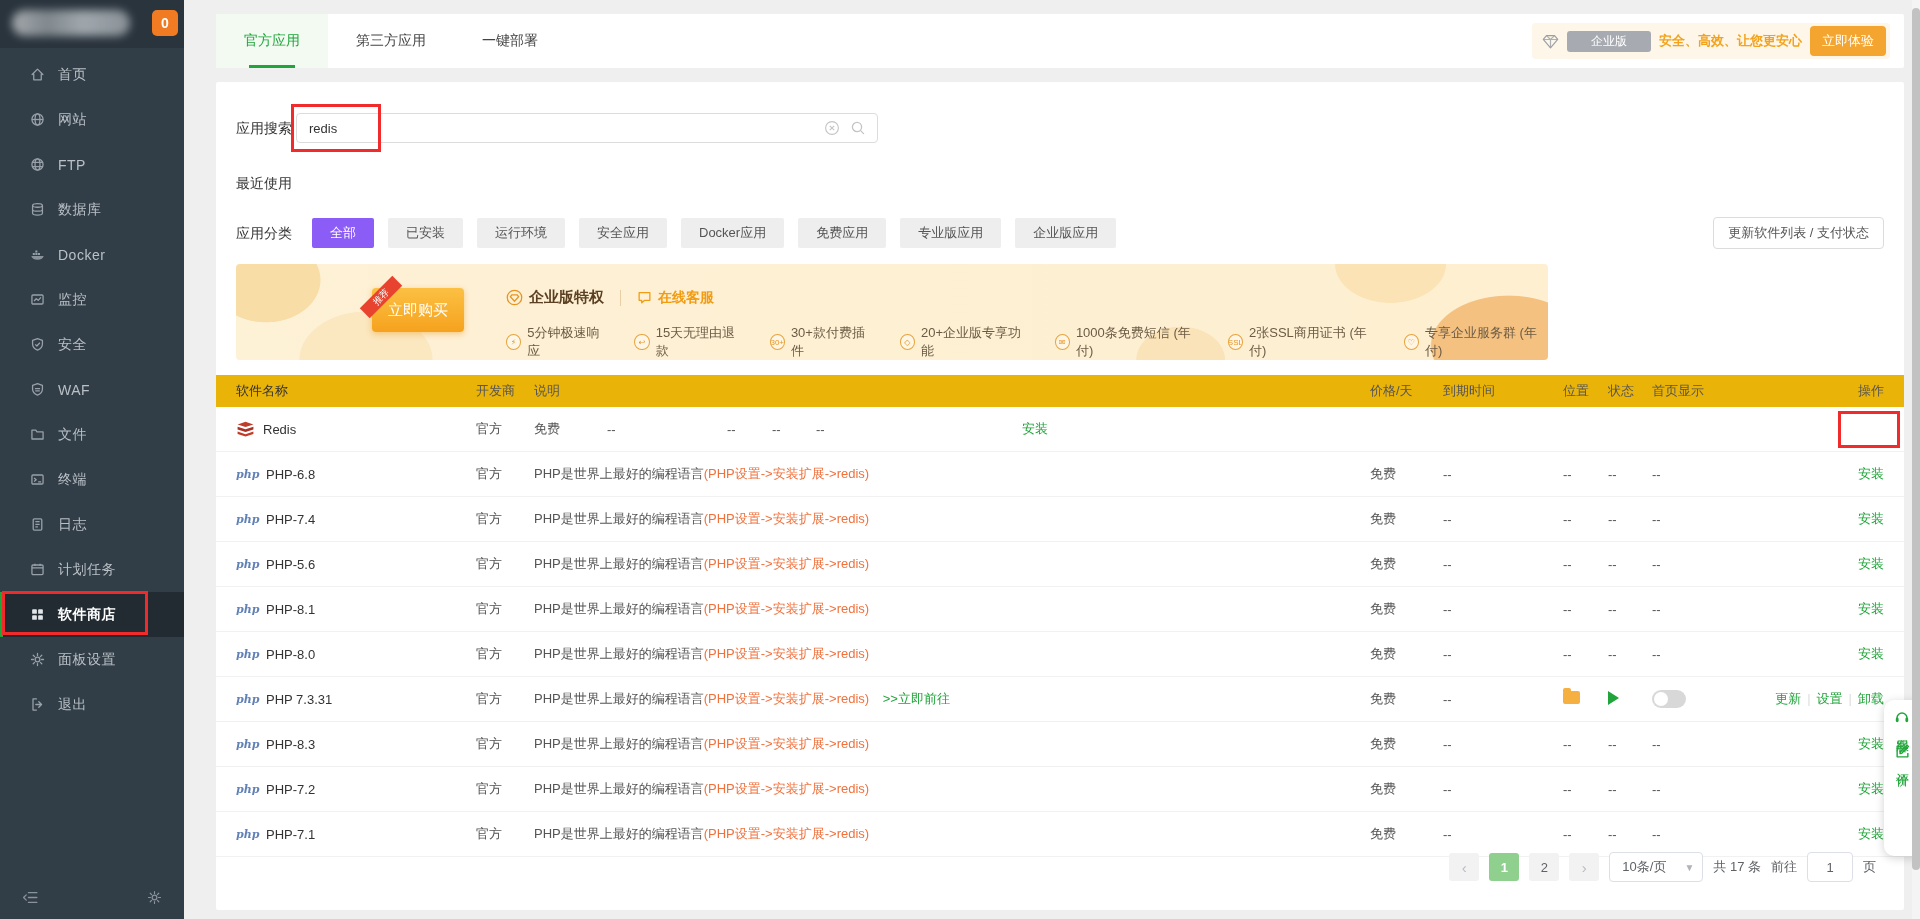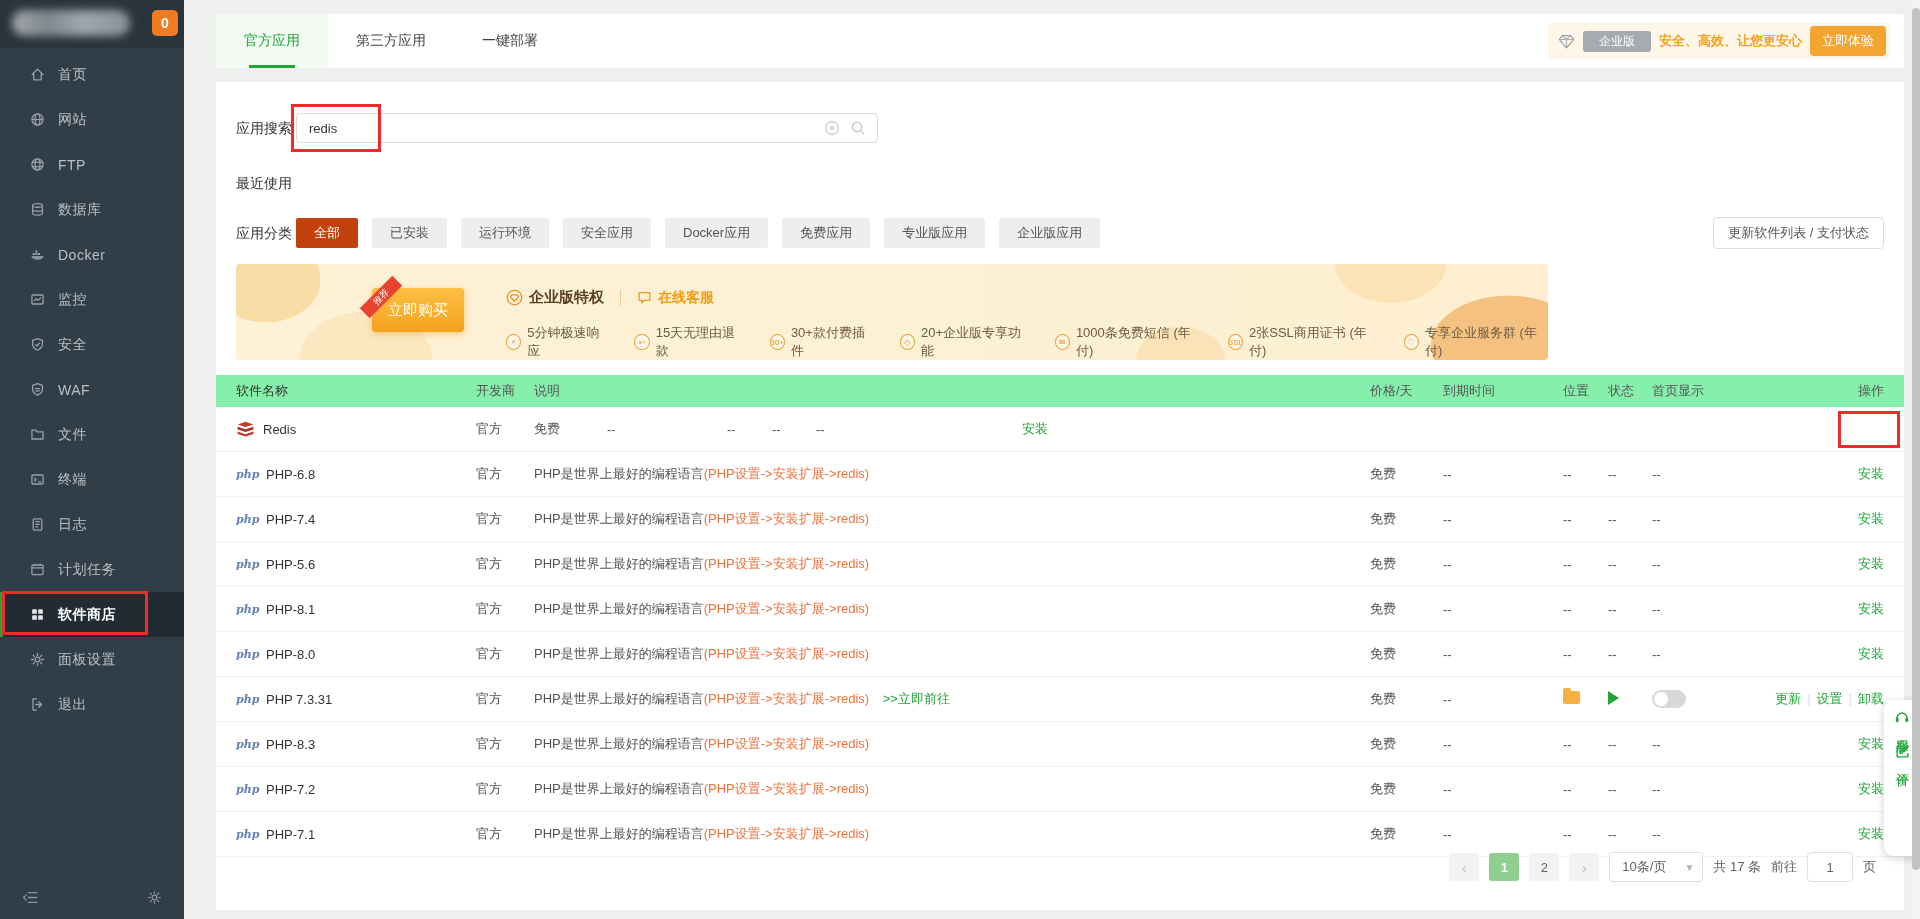--- a/index.html
+++ b/index.html
@@ -27,33 +27,33 @@
   .ann { position:absolute; border:3px solid #f12b2b; pointer-events:none; }
 
   
   .tabcard { position:absolute; left:216px; top:14px; width:1688px; height:54px; background:#fff; border-radius:2px;
     display:flex; align-items:center; }
   .tab { position:relative; height:54px; padding:0 28px; display:flex; align-items:center; font-size:14px; color:#444; cursor:pointer; }
   .tab.active { color:#20a53a; background:#f2faf2; }
   .tab.active::after { content:""; position:absolute; left:50%; transform:translateX(-50%); bottom:0; width:46px; height:3px; background:#20a53a; }
   .ent-group { position:absolute; right:14px; top:9px; height:36px; background:#fdf6e9; border-radius:4px;
     display:flex; align-items:center; padding:0 4px 0 10px; gap:8px; }
-  .ent-chip { background:#a7abb1; color:#fff; font-size:12px; padding:2px 16px; border-radius:3px; }
+  .ent-chip { background:#a7abb1; color:#fff; font-size:12px; padding:2px 24px; border-radius:3px; }
   .ent-slogan { color:#f3a21a; font-size:13px; font-weight:bold; }
   .ent-cta { background:#f3a52f; color:#fff; font-size:13px; padding:6px 12px; border-radius:4px; cursor:pointer; }
 
   
   .maincard { position:absolute; left:216px; top:82px; width:1688px; height:828px; background:#fff; border-radius:2px; }
   .flabel { position:absolute; left:20px; font-size:14px; color:#333; }
   .search-wrap { position:absolute; left:80px; top:31px; width:582px; height:30px; }
   .search-input { width:582px; height:30px; border:1px solid #dcdcdc; border-radius:4px; padding:0 64px 0 12px; font-size:13px; color:#333; outline:none; font-family:inherit; }
   .s-ico { position:absolute; top:7px; color:#c4c4c4; }
   .cat-btn { height:30px; padding:0 18px; margin-right:14px; background:#eee; border:none; border-radius:2px;
     font-size:13px; color:#555; cursor:pointer; font-family:inherit; }
-  .cat-btn.active { background:#c2410c; color:#fff; }
+  .cat-btn.active { background:#8b5cf6; color:#fff;margin-left:16px; }
   .update-btn { position:absolute; right:20px; top:135px; height:32px; padding:0 14px; background:#fff; border:1px solid #dcdcdc;
     border-radius:4px; font-size:13px; color:#555; cursor:pointer; font-family:inherit; }
 
   
   .banner { position:absolute; left:20px; top:182px; width:1312px; height:96px; border-radius:4px; overflow:hidden;
     background:
       radial-gradient(90px 70px at 30px 16px, #f8dda6 60%, transparent 61%),
       radial-gradient(110px 80px at 130px 96px, #fbe7c0 60%, transparent 61%),
       radial-gradient(140px 90px at 97% 85%, #f5c180 55%, transparent 56%),
       radial-gradient(100px 70px at 88% 0%, #fbe3b5 55%, transparent 56%),
@@ -67,21 +67,21 @@
   .ban-priv { display:flex; align-items:center; gap:6px; font-size:15px; font-weight:bold; color:#5c4023; }
   .ban-div { width:1px; height:16px; background:#e7cfa4; }
   .ban-svc { display:flex; align-items:center; gap:6px; font-size:14px; font-weight:bold; color:#f39c12; cursor:pointer; }
   .ban-row2 { position:absolute; left:270px; top:60px; display:flex; align-items:center; gap:26px; }
   .feat { display:flex; align-items:center; gap:6px; font-size:13px; color:#6b5b45; }
   .fico { width:16px; height:16px; border:1px solid #e8a33d; border-radius:50%; color:#e8941f; font-size:8px;
     display:flex; align-items:center; justify-content:center; overflow:hidden; background:rgba(255,255,255,.4); }
 
   
   .thead, .trow { display:flex; align-items:center; padding:0 20px; }
-  .thead { position:absolute; left:0; top:293px; width:1688px; height:32px; background:#86efac; font-size:13px; color:#555; }
+  .thead { position:absolute; left:0; top:293px; width:1688px; height:32px; background:#eab308; font-size:13px; color:#555; }
   .tbody { position:absolute; left:0; top:325px; width:1688px; }
   .trow { height:45px; border-bottom:1px solid #f1f1f1; font-size:13px; color:#555; position:relative; background:#fff; }
   .td.name { width:240px; display:flex; align-items:center; gap:8px; color:#333; }
   .td.dev { width:58px; }
   .td.desc { flex:1; white-space:nowrap; overflow:hidden; }
   .td.price { width:73px; }
   .td.expire { width:120px; }
   .td.loc { width:45px; }
   .td.status { width:44px; }
   .td.home { width:116px; }

